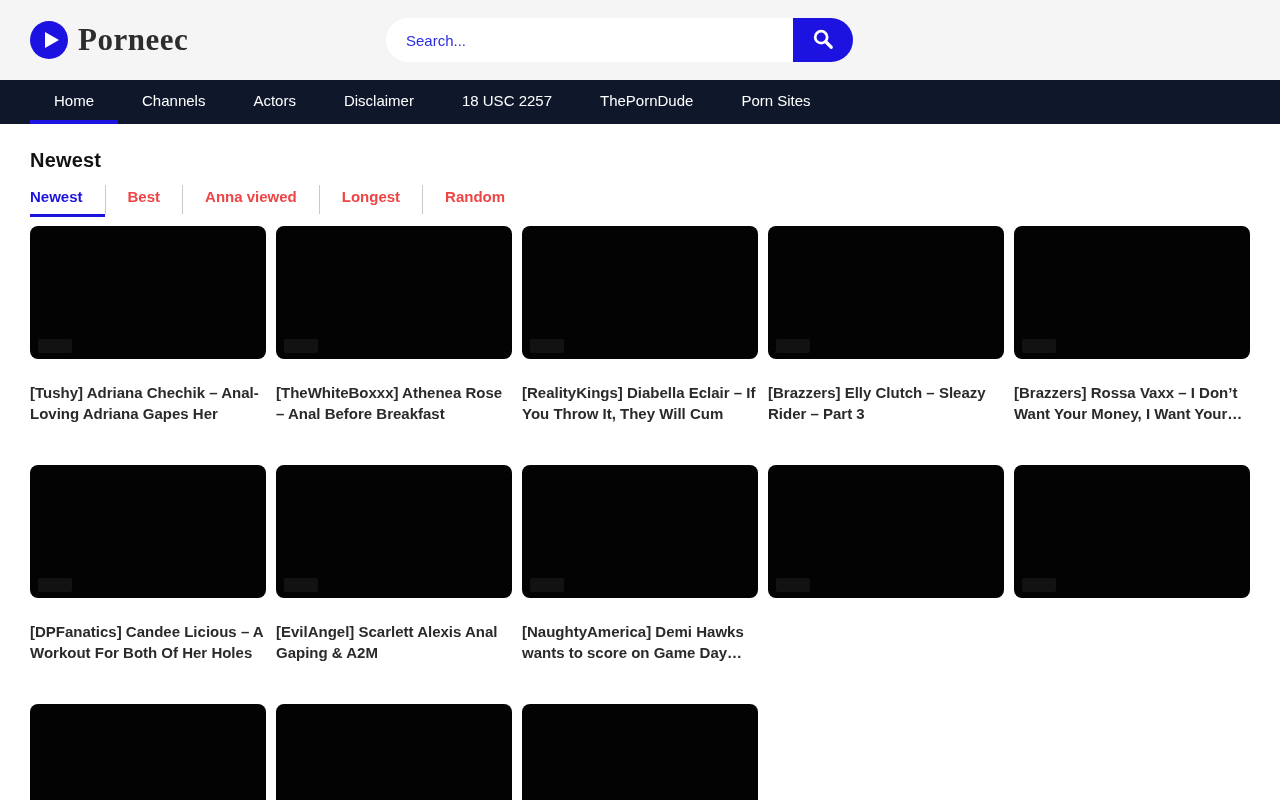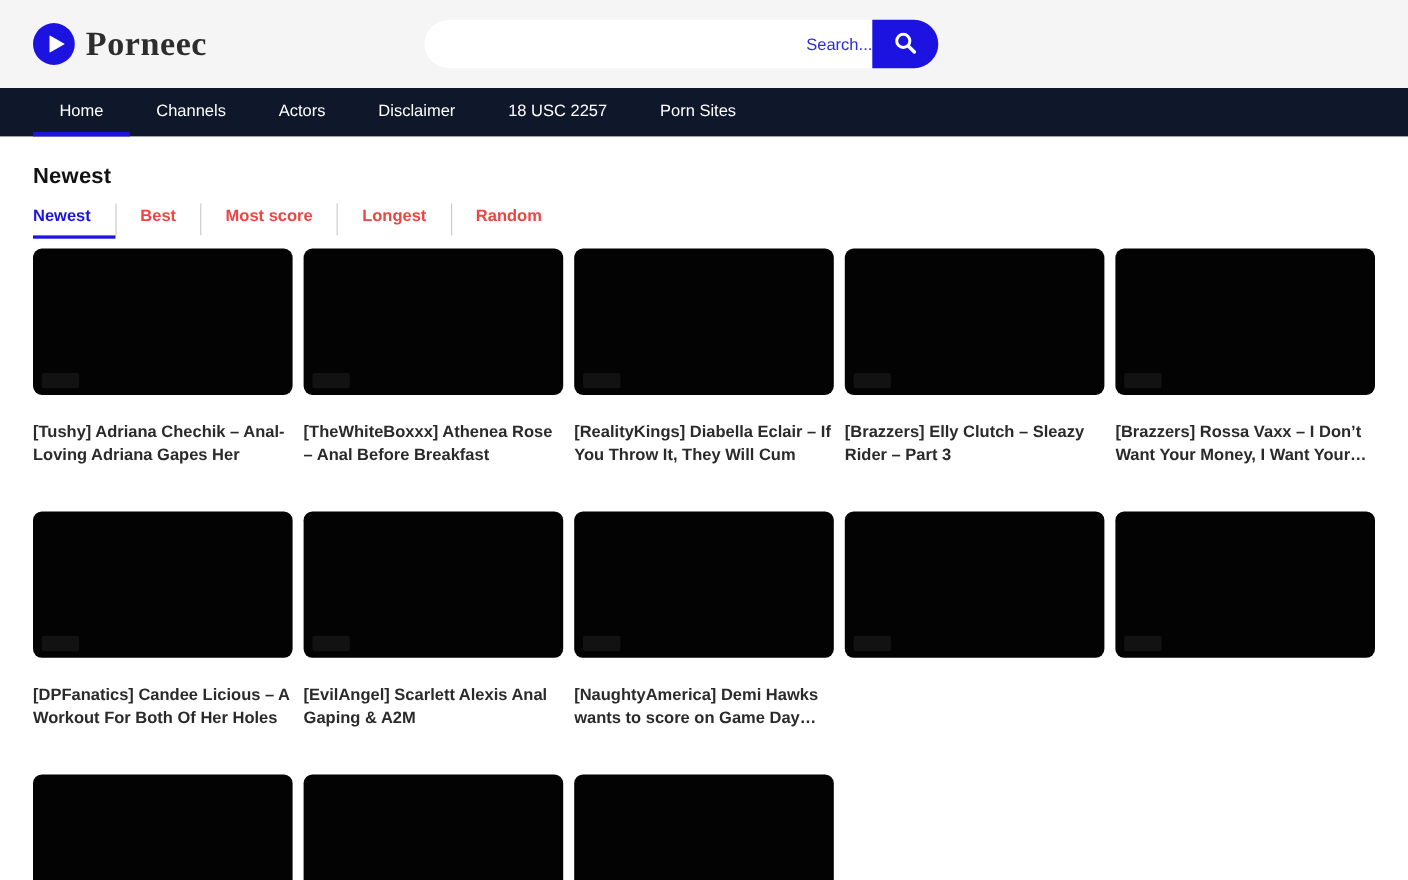--- a/index.html
+++ b/index.html
@@ -28,21 +28,20 @@
 
   .searchbar {
     position: absolute; left: 386px; top: 18px; width: 467px; height: 44px;
     display: flex;
   }
   .search-input {
     flex: 1; height: 44px; border: none; outline: none;
     border-radius: 22px 0 0 22px; padding: 0 0 0 20px;
     font-size: 15px; color: #2b2be0; background: #ffffff;
     font-family: "Liberation Sans", sans-serif;
-    text-align: right;
   }
   .search-input::placeholder { color: #2b2be0; opacity: 1; }
   .search-btn {
     width: 60px; height: 44px; border: none; cursor: pointer;
     background: #1c13e0; border-radius: 0 22px 22px 0;
     display: flex; align-items: center; justify-content: center;
   }
 
   
   .mainnav {
@@ -119,30 +118,31 @@
       </button>
     </div>
   </header>
 
   <nav class="mainnav">
     <div class="nav-item active">Home</div>
     <div class="nav-item">Channels</div>
     <div class="nav-item">Actors</div>
     <div class="nav-item">Disclaimer</div>
     <div class="nav-item">18 USC 2257</div>
+    <div class="nav-item">ThePornDude</div>
     <div class="nav-item">Porn Sites</div>
   </nav>
 
   <main class="main">
     <h2 class="page-heading">Newest</h2>
 
     <div class="tabs">
       <div class="tab active">Newest</div>
       <div class="tab">Best</div>
-      <div class="tab">Most score</div>
+      <div class="tab">Anna viewed</div>
       <div class="tab">Longest</div>
       <div class="tab">Random</div>
     </div>
 
     <div class="video-grid">
 
       <div class="card">
         <div class="thumb">
             <span class="duration-badge"></span>
           </div>

